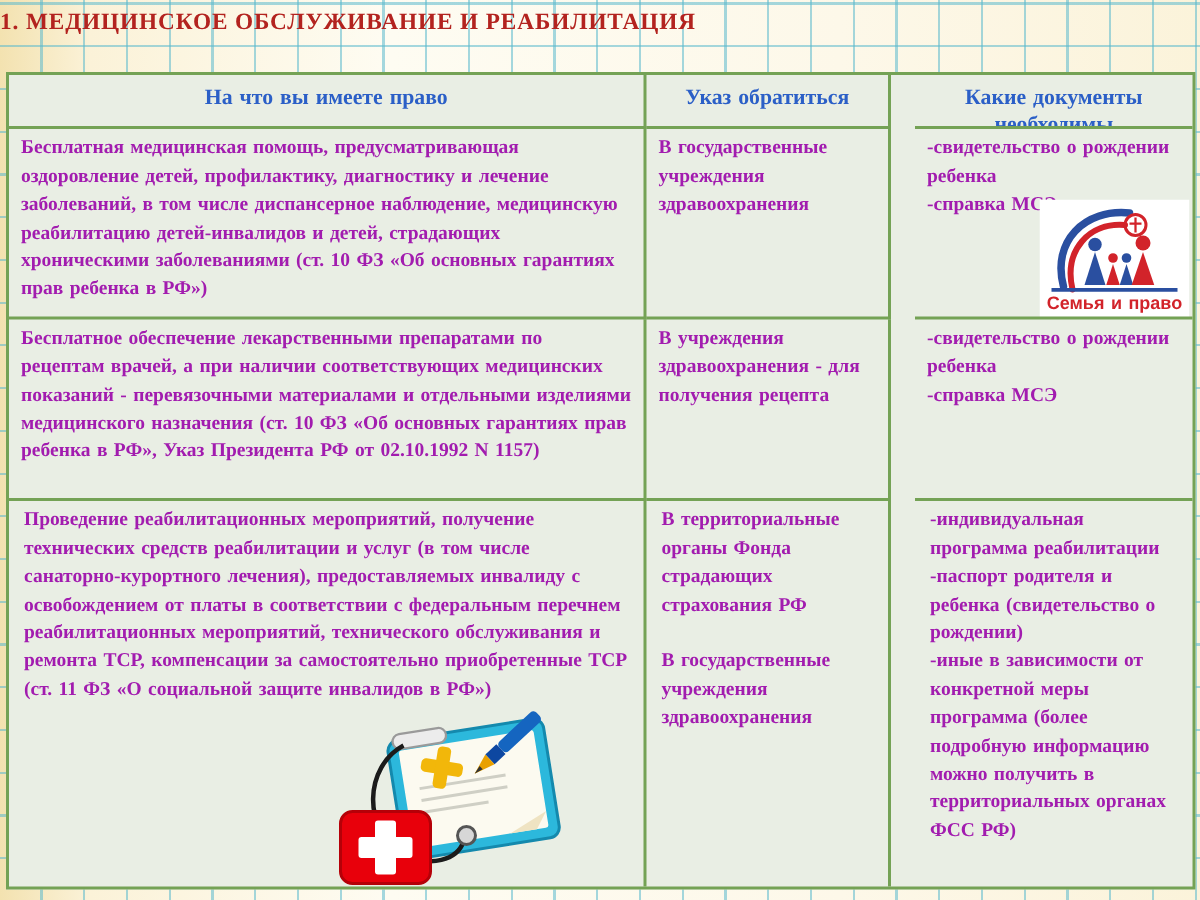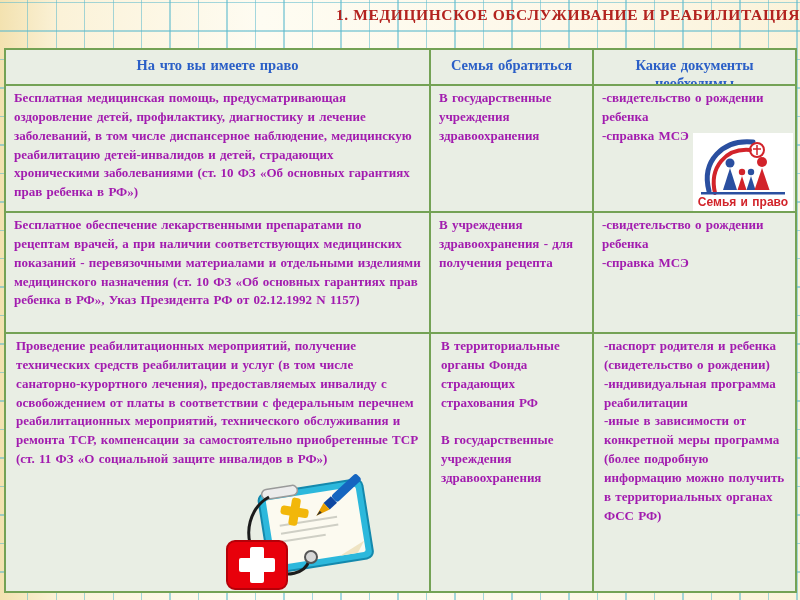--- a/index.html
+++ b/index.html
@@ -7,59 +7,59 @@
     position:relative; width:800px; height:600px; overflow:hidden;
     font-family:"Liberation Serif","DejaVu Serif",serif;
     background-color:#fdf8ea;
     background-image:
       repeating-linear-gradient(0deg, transparent 0px, transparent 27px, rgba(90,185,205,0.55) 27px, rgba(90,185,205,0.55) 28.5px),
       repeating-linear-gradient(90deg, transparent 0px, transparent 27px, rgba(90,185,205,0.55) 27px, rgba(90,185,205,0.55) 28.5px),
       linear-gradient(90deg, #f3e2b0 0px, #fbf2d8 60px, #fefcf2 260px, #fdf8e9 560px, #fbf3da 800px);
   }
   .title{
     position:absolute; top:6px; left:0; width:100%;
-    text-align:right; font-weight:bold; font-size:15.5px; letter-spacing:0.6px;
+    text-align:left; font-weight:bold; font-size:15.5px; letter-spacing:0.6px;
     color:#b3231f;
   }
   .rights-table{
     position:absolute; left:4px; top:48px; width:793px; height:545px;
     box-sizing:border-box; border:2px solid #74a255; background:#e9eee4;
     display:grid;
     grid-template-columns:425px 163px 1fr;
     grid-template-rows:36px 127px 121px 1fr;
   }
   .c{
     box-sizing:border-box; position:relative; overflow:hidden;
     border-right:2px solid #74a255; border-bottom:2px solid #74a255;
     padding:3px 8px 4px 8px;
     font-weight:bold; font-size:13px; line-height:1.45; color:#a21caf;
     word-spacing:1px;
   }
-  .c.lastcol{border-right:none;}
+  .c.lastcol{border-right:none;margin-left:16px;}
   .c.lastrow{border-bottom:none;padding-left:10px;}
   .hd{
     color:#2b5fc7; text-align:center; font-size:14.5px; line-height:1.25;
     padding-top:6px;
   }
   .where-p2{margin-top:19px;}
   .doc-line{display:block;}
   .family-logo{position:absolute; right:2px; bottom:0; width:100px; height:78px;}
   .clipboard-art{position:absolute; left:219px; bottom:0; width:165px; height:126px;}
 </style>
 </head>
 <body>
 
 <div class="slide">
 
   <div class="title">1. МЕДИЦИНСКОЕ ОБСЛУЖИВАНИЕ И РЕАБИЛИТАЦИЯ</div>
 
   <div class="rights-table">
 
     <div class="c hd">На что вы имеете право</div>
-    <div class="c hd">Семья обратиться</div>
+    <div class="c hd">Указ обратиться</div>
     <div class="c hd lastcol">Какие документы необходимы</div>
 
     <div class="c">
       <span>Бесплатная медицинская помощь, предусматривающая оздоровление детей, профилактику, диагностику и лечение заболеваний, в том числе диспансерное наблюдение, медицинскую реабилитацию детей-инвалидов и детей, страдающих хроническими заболеваниями (ст. 10 ФЗ «Об основных гарантиях прав ребенка в РФ»)</span>
     </div>
     <div class="c">
       <span>В государственные учреждения здравоохранения</span>
     </div>
     <div class="c lastcol">
       <span class="doc-line">-свидетельство о рождении ребенка</span>
@@ -81,21 +81,21 @@
           <path d="M 58 43 L 53.5 57 L 62.5 57 Z" fill="#2a4fa0"></path>
           <circle cx="69" cy="29" r="5" fill="#d2232a"></circle>
           <path d="M 69 35 L 61.5 57 L 76.5 57 Z" fill="#d2232a"></path>
         </g>
         <rect x="8" y="59" width="84" height="2.5" fill="#2a4fa0"></rect>
         <text x="50" y="73" text-anchor="middle" font-family="Liberation Sans, sans-serif" font-size="12" font-weight="bold" fill="#d2232a">Семья и право</text>
       </svg>
     </div>
 
     <div class="c">
-      <span>Бесплатное обеспечение лекарственными препаратами по рецептам врачей, а при наличии соответствующих медицинских показаний - перевязочными материалами и отдельными изделиями медицинского назначения (ст. 10 ФЗ «Об основных гарантиях прав ребенка в РФ», Указ Президента РФ от 02.12.1992 N 1157)</span>
+      <span>Бесплатное обеспечение лекарственными препаратами по рецептам врачей, а при наличии соответствующих медицинских показаний - перевязочными материалами и отдельными изделиями медицинского назначения (ст. 10 ФЗ «Об основных гарантиях прав ребенка в РФ», Указ Президента РФ от 02.10.1992 N 1157)</span>
     </div>
     <div class="c">
       <span>В учреждения здравоохранения - для получения рецепта</span>
     </div>
     <div class="c lastcol">
       <span class="doc-line">-свидетельство о рождении ребенка</span>
       <span class="doc-line">-справка МСЭ</span>
     </div>
 
     <div class="c lastrow">
@@ -126,19 +126,19 @@
           <rect x="25" y="82" width="14" height="36" rx="2" fill="#ffffff"></rect>
           <rect x="14" y="93" width="36" height="14" rx="2" fill="#ffffff"></rect>
         </g>
       </svg>
     </div>
     <div class="c lastrow">
       <div>В территориальные органы Фонда страдающих страхования РФ</div>
       <div class="where-p2">В государственные учреждения здравоохранения</div>
     </div>
     <div class="c lastcol lastrow">
+      <span class="doc-line">-индивидуальная программа реабилитации</span>
       <span class="doc-line">-паспорт родителя и ребенка (свидетельство о рождении)</span>
-      <span class="doc-line">-индивидуальная программа реабилитации</span>
       <span class="doc-line">-иные в зависимости от конкретной меры программа (более подробную информацию можно получить в территориальных органах ФСС РФ)</span>
     </div>
 
   </div>
 </div>
 
 </body></html>

